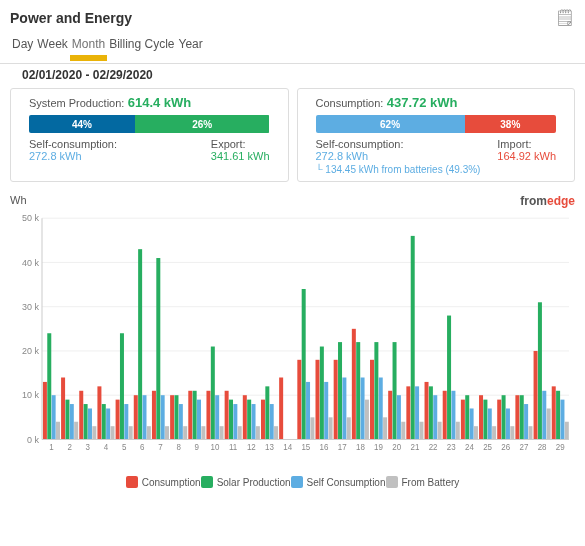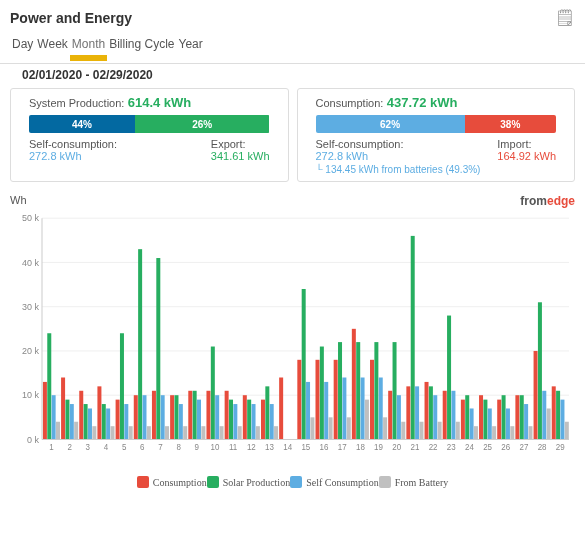--- a/index.html
+++ b/index.html
@@ -37,21 +37,21 @@
     .chart-area { padding: 4px 10px 4px; position: relative; }
     .chart-header { display: flex; justify-content: space-between; align-items: flex-start; gap: 12px; }
     .chart-y-label { font-size: 11px; color: #555; }
     .brand { font-size: 12px; font-weight: bold; }
     .brand-solar { color: #555; }
     .brand-edge { color: #e74c3c; }
 
     .chart-container { position: relative; width: 100%; height: 260px; }
     svg.chart { width: 100%; height: 100%; }
 
-    .legend { display: flex; gap: 0; justify-content: center; padding: 4px 14px 6px; flex-wrap: wrap; font-family: Liberation Serif, serif; }
+    .legend { display: flex; gap: 0; justify-content: center; padding: 4px 14px 6px; flex-wrap: wrap; }
     .legend-item { display: flex; align-items: center; gap: 4px; font-size: 10px; color: #555; }
     .legend-dot { width: 12px; height: 12px; border-radius: 2px; }
   </style>
 </head>
 <body>
 
 <div class="header">
   <span class="header-title">Power and Energy</span>
   <span class="header-icon">🗒</span>
 </div>

